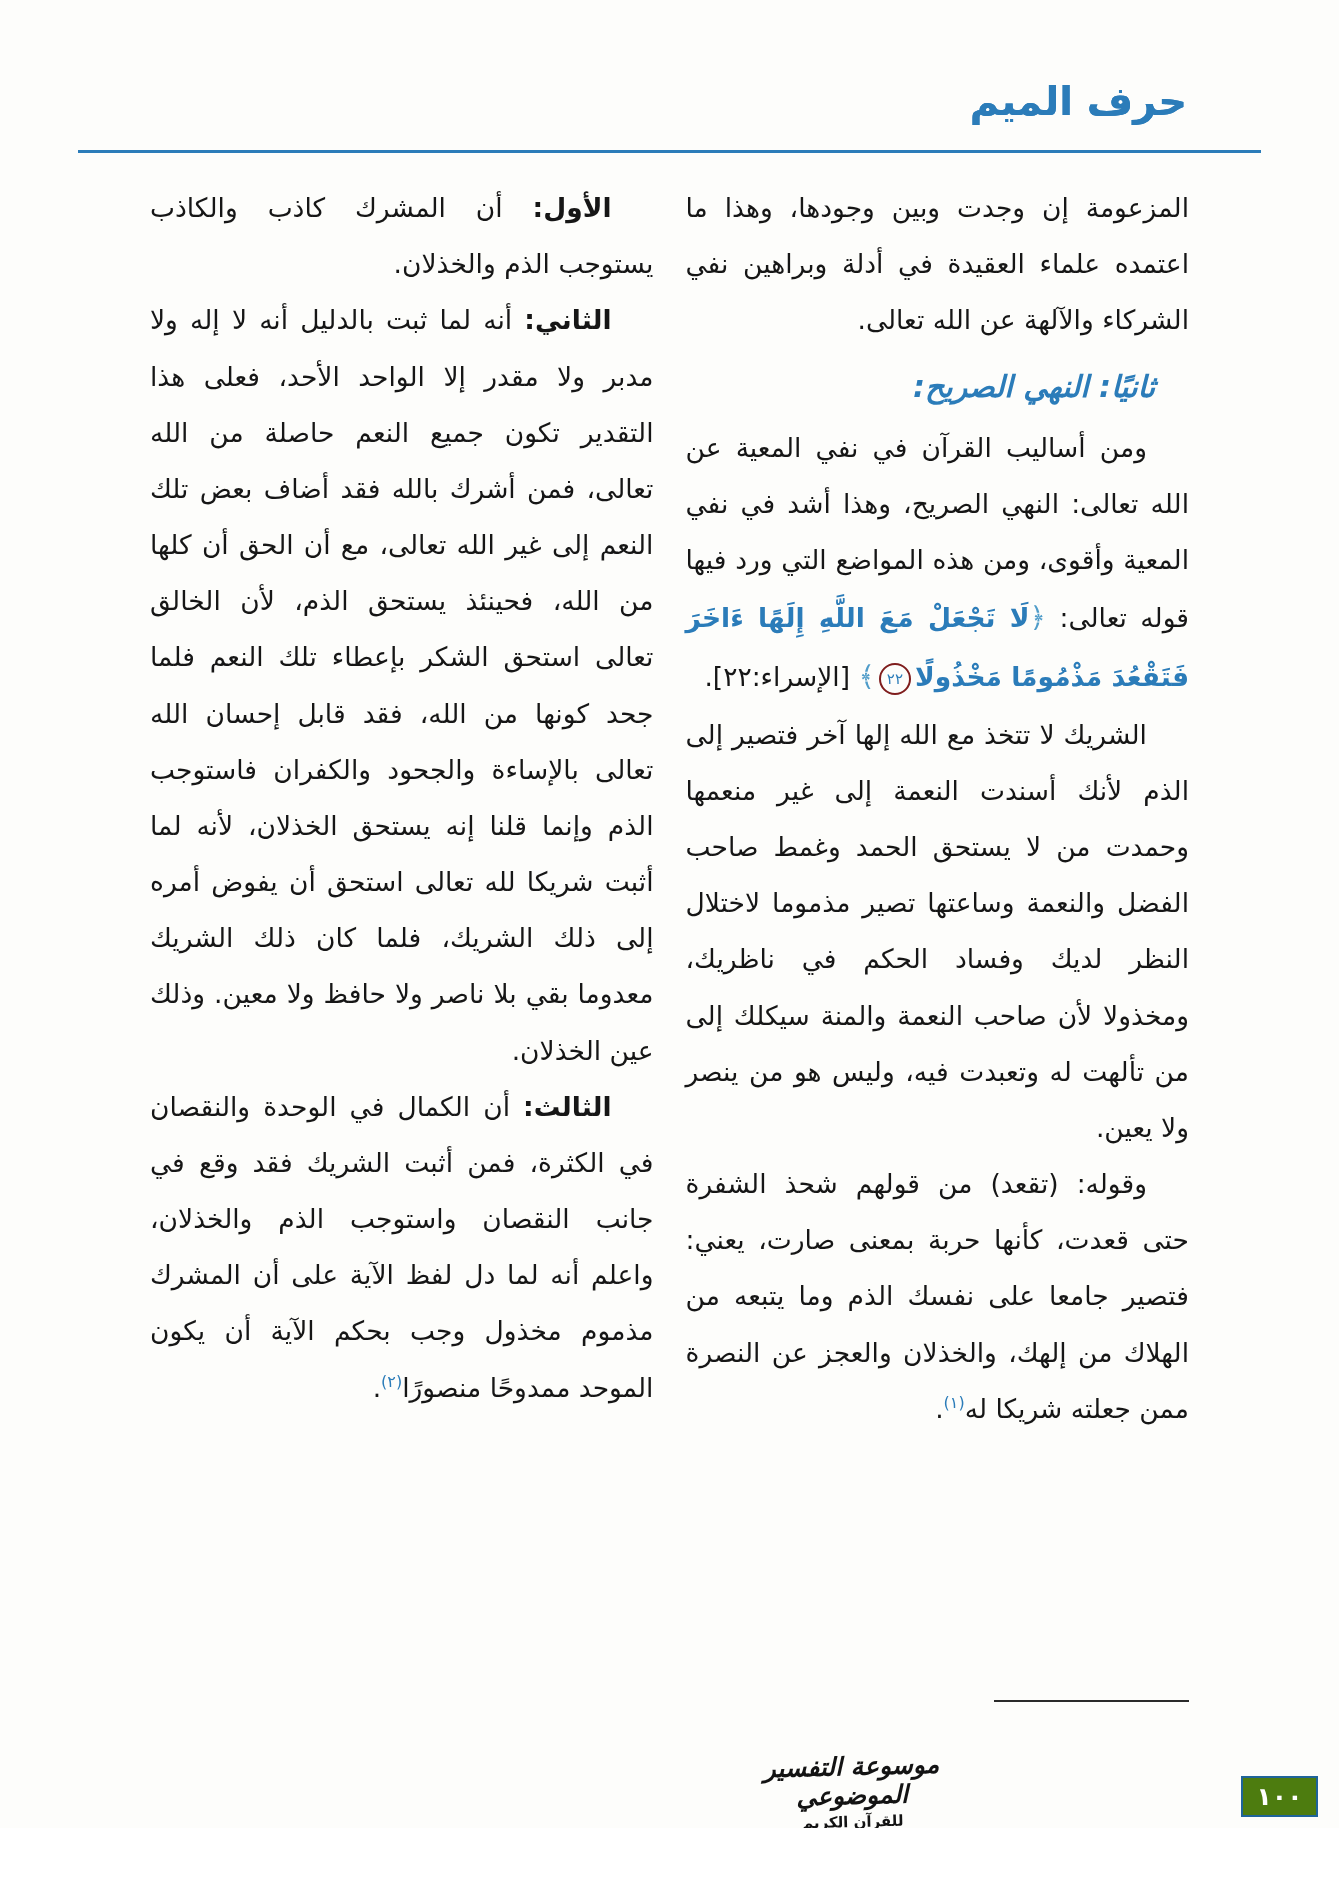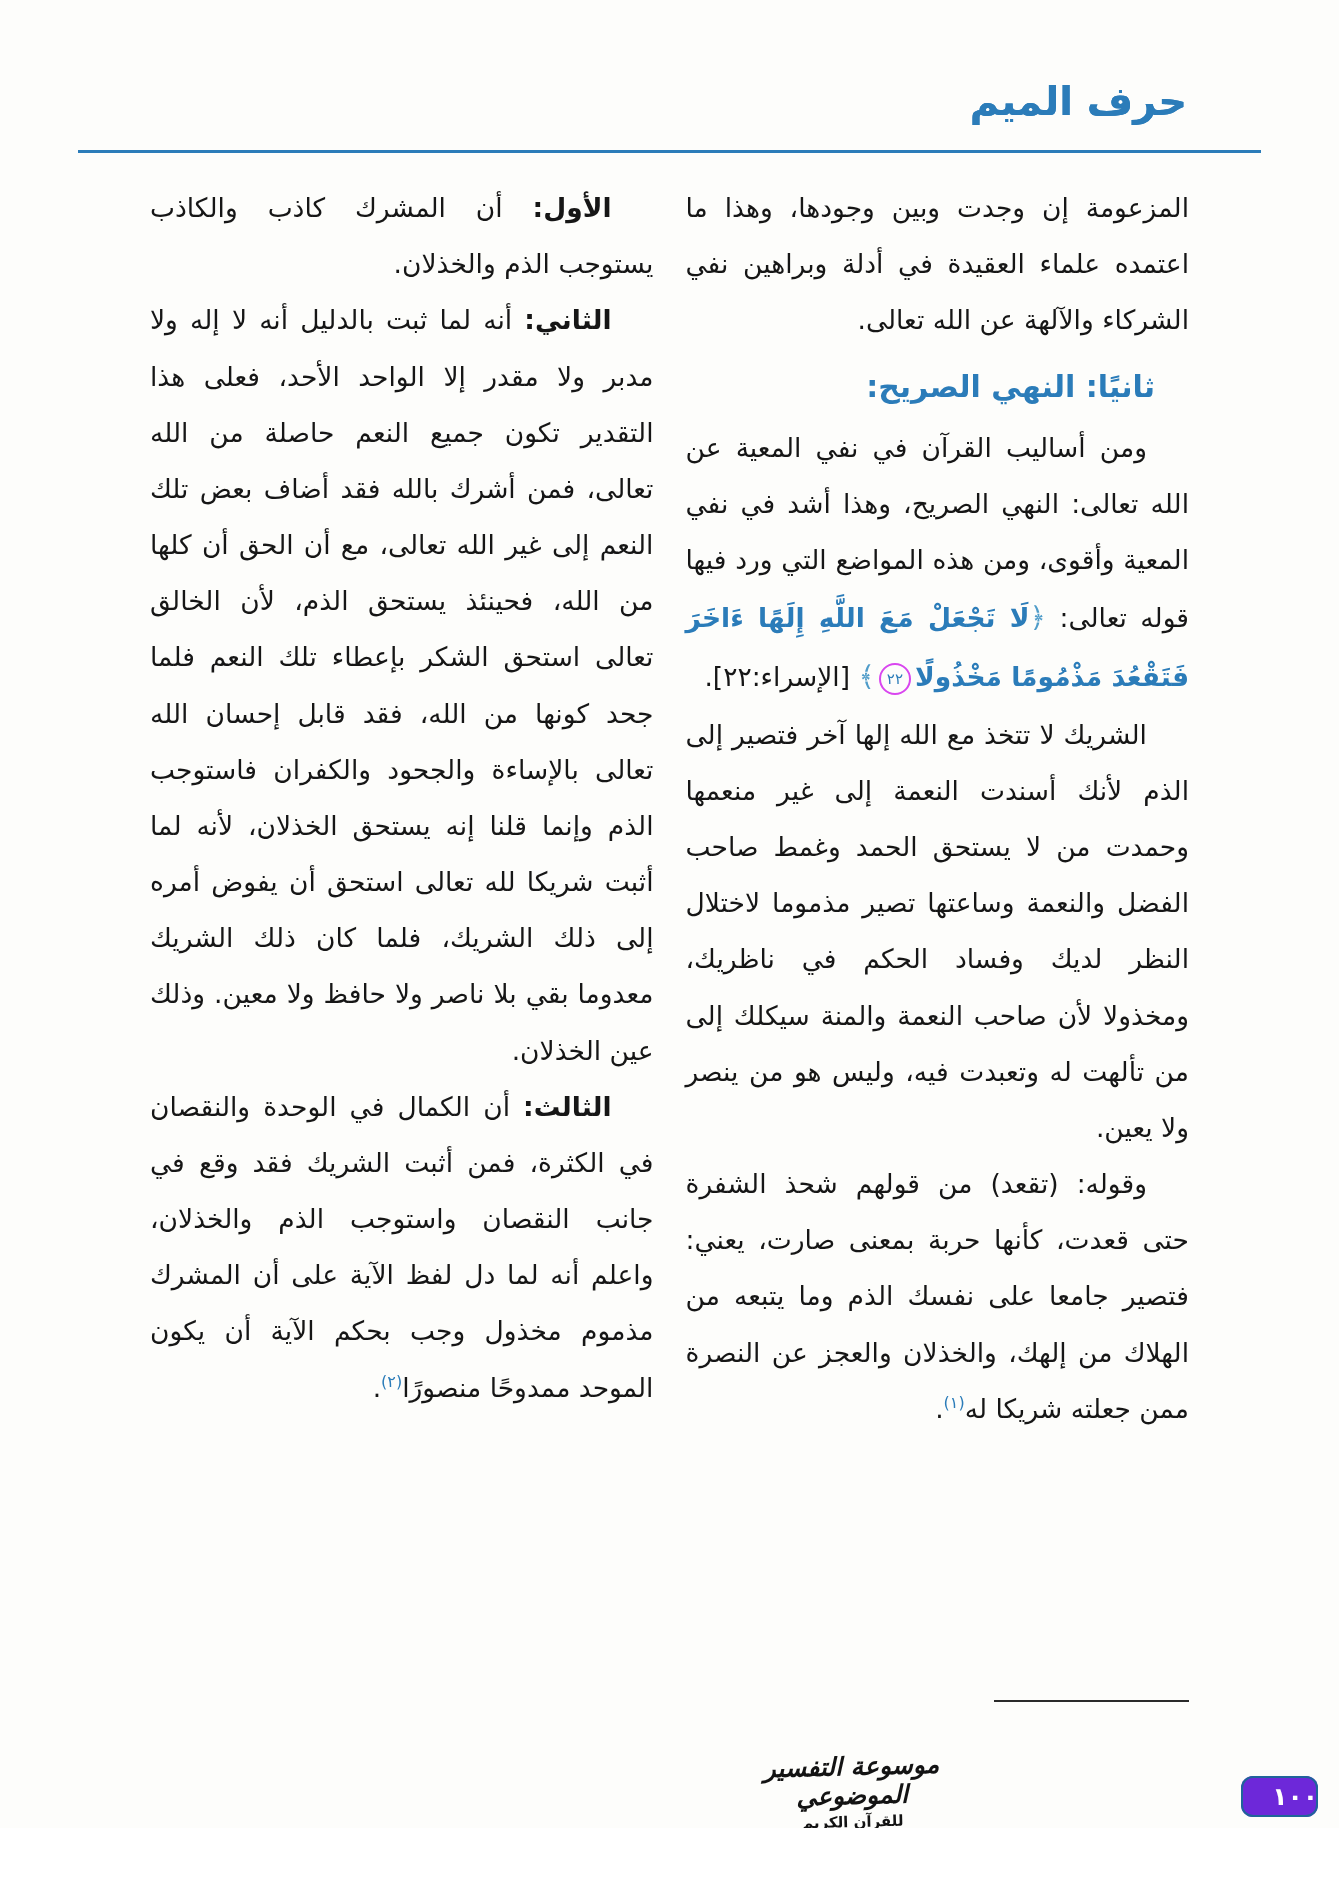--- a/index.html
+++ b/index.html
@@ -20,49 +20,49 @@
   }
   .content {
     position:absolute; top:180px; right:150px; left:150px;
     display:flex; gap:32px;
   }
   .col { flex:1; font-size:26.5px; line-height:2.12; text-align:justify; }
   .para { text-indent:42px; }
   .para.flush { text-indent:0; }
   .heading {
     color:#2b7cb9; font-size:30px; font-weight:bold;
-    padding-right:34px; margin:12px 0 8px 0; line-height:1.7;
+    padding-right:34px; margin:12px 0 8px 0; line-height:1.7;font-style:italic;
   }
   .lead { font-weight:bold;margin-top:12px; }
   .verse { color:#2b7cb9; font-weight:bold; }
   .bracket { color:#4f9cc9; font-weight:normal; font-size:28px; }
   .ayah-num {
     display:inline-block; width:32px; height:32px; line-height:28px;
-    border:2px solid #d946ef; border-radius:50%;
+    border:2px solid #7f1d1d; border-radius:50%;
     font-size:15px; font-weight:normal; color:#2b7cb9;
     text-align:center; vertical-align:middle; margin:0 4px; text-indent:0;
   }
   .fn-mark { color:#2b7cb9; font-size:16px; vertical-align:super; line-height:0; }
   .footnotes {
     position:absolute; top:1700px; right:150px; left:150px;
     display:flex; gap:32px;
   }
   .fn-col { flex:1; }
   .fn-rule { width:195px; height:2px; background:#2a2a2a; margin-bottom:12px; }
   .fn-text { font-size:23px; line-height:1.6; color:#1a1a1a; }
   .logo {
     position:absolute; top:1752px; right:352px; width:270px;
     text-align:center; transform:rotate(-1.5deg); color:#131313;
   }
   .logo-line1 { font-size:25px; font-weight:bold; font-style:italic; letter-spacing:-0.5px; }
   .logo-line2 { font-size:15px; font-weight:bold; margin-top:3px; }
   .page-number {
     position:absolute; top:1776px; right:21px; width:77px; height:41px;
-    background:#6d28d9; border-radius:12px; color:#ffffff;
-    font-size:25px; line-height:41px; text-align:right; font-weight:bold;
+    background:#4d7c0f; border-radius:0; color:#ffffff;
+    font-size:25px; line-height:41px; text-align:center; font-weight:bold;
     box-shadow:inset 0 0 0 2px #1f649a;
   }
 </style>
 </head>
 <body>
 
 <div class="page">
 
   <div class="header-title">حرف الميم</div>
   <div class="header-rule"></div>

